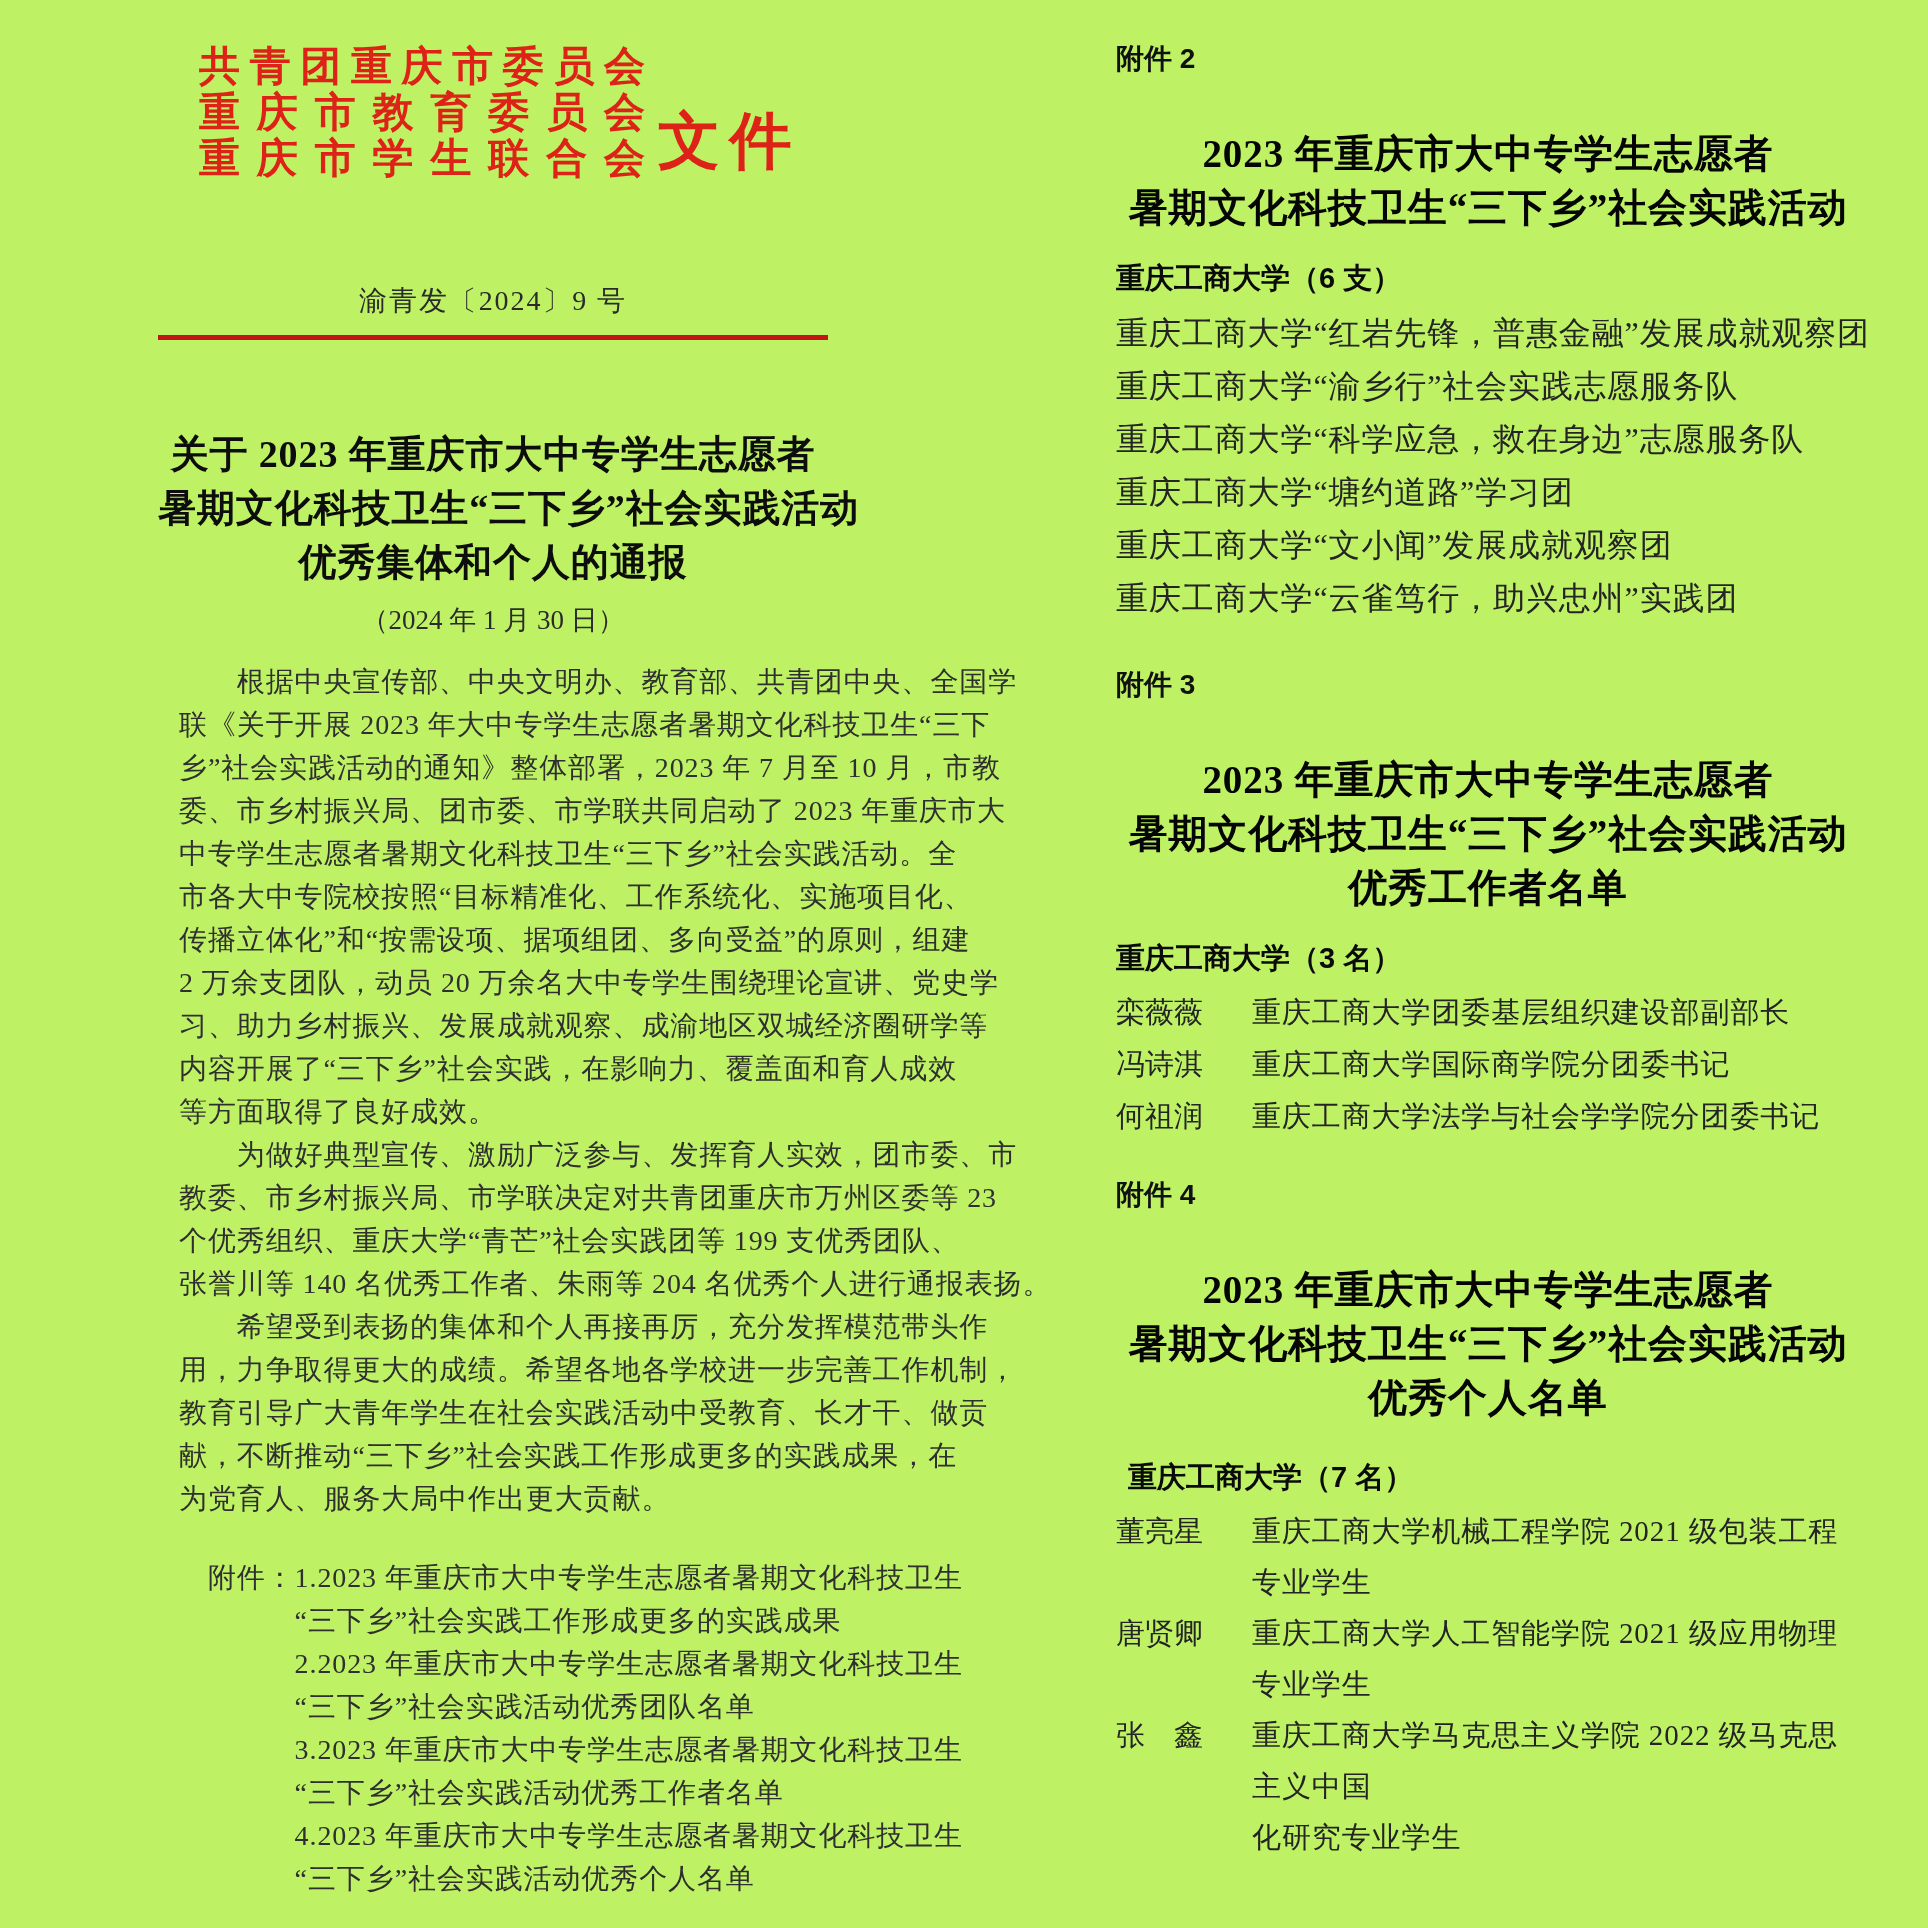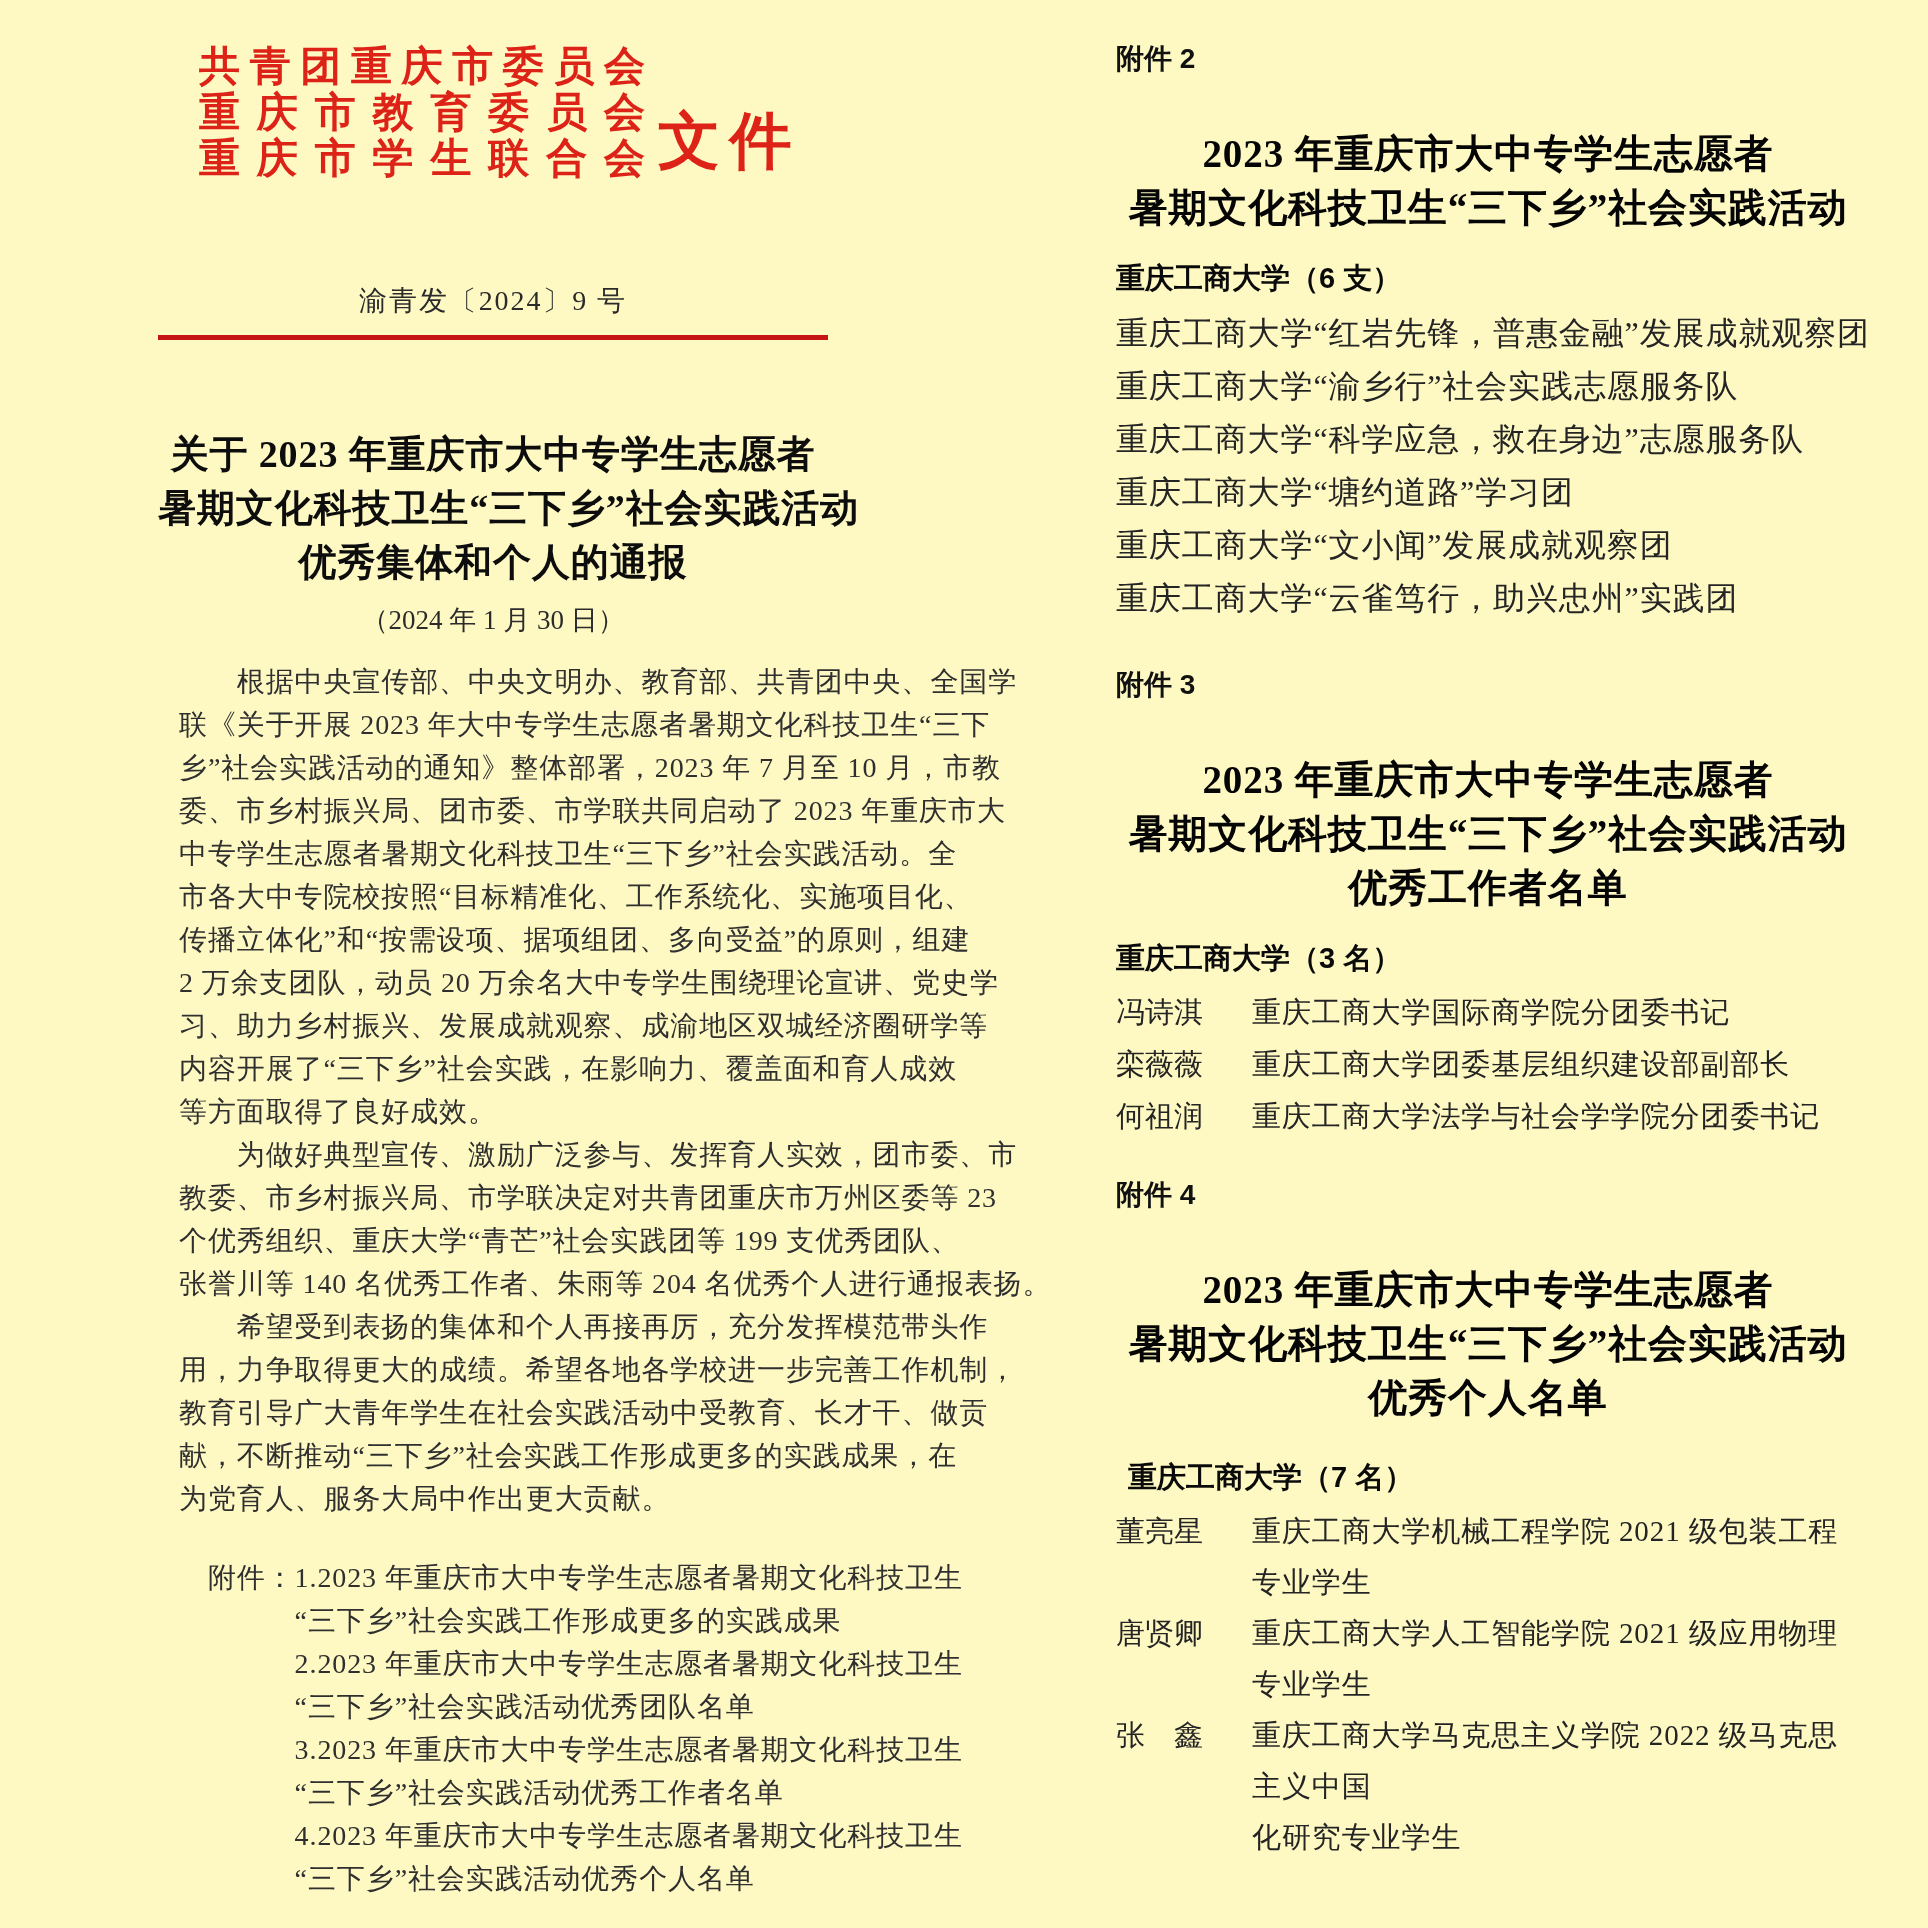--- a/index.html
+++ b/index.html
@@ -1,17 +1,17 @@
 <!DOCTYPE html>
 <html style="font-size:15px"><head>
 <meta charset="utf-8">
 <style>
   html,body{margin:0;padding:0;background:#ffffff;}
   .canvas{
-    position:relative;width:1928px;height:1928px;background:#fef9c3;overflow:hidden;
+    position:relative;width:1928px;height:1928px;background:#bef264;overflow:hidden;
     font-family:"Liberation Serif","DejaVu Serif",serif;color:#262626;
   }
   
   .page-left{position:absolute;left:158px;top:0;width:670px;}
   .lp-header{position:relative;margin-top:43px;height:186px;}
   .org-block{margin-left:41px;width:446px;}
   .org-line{
     font-size:41px;font-weight:bold;color:#dd2318;line-height:46px;height:46px;
     text-align:justify;text-align-last:justify;white-space:nowrap;
   }
@@ -158,27 +158,27 @@
       <div class="att-title">
 
       <div class="t-line">2023 年重庆市大中专学生志愿者</div>
           <div class="t-line">暑期文化科技卫生“三下乡”社会实践活动</div>
           <div class="t-line">优秀工作者名单</div>
         </div>
       <div class="group-heading">重庆工商大学（3 名）</div>
       <div class="people-list">
 
           <div class="person-row">
+            <span class="p-name">栾薇薇</span>
+            <div class="p-desc">重庆工商大学团委基层组织建设部副部长</div>
+          </div>
+
+          <div class="person-row">
             <span class="p-name">冯诗淇</span>
             <div class="p-desc">重庆工商大学国际商学院分团委书记</div>
-          </div>
-
-          <div class="person-row">
-            <span class="p-name">栾薇薇</span>
-            <div class="p-desc">重庆工商大学团委基层组织建设部副部长</div>
           </div>
 
           <div class="person-row">
             <span class="p-name">何祖润</span>
             <div class="p-desc">重庆工商大学法学与社会学学院分团委书记</div>
           </div>
         </div>
     </div>
 
     <div>

